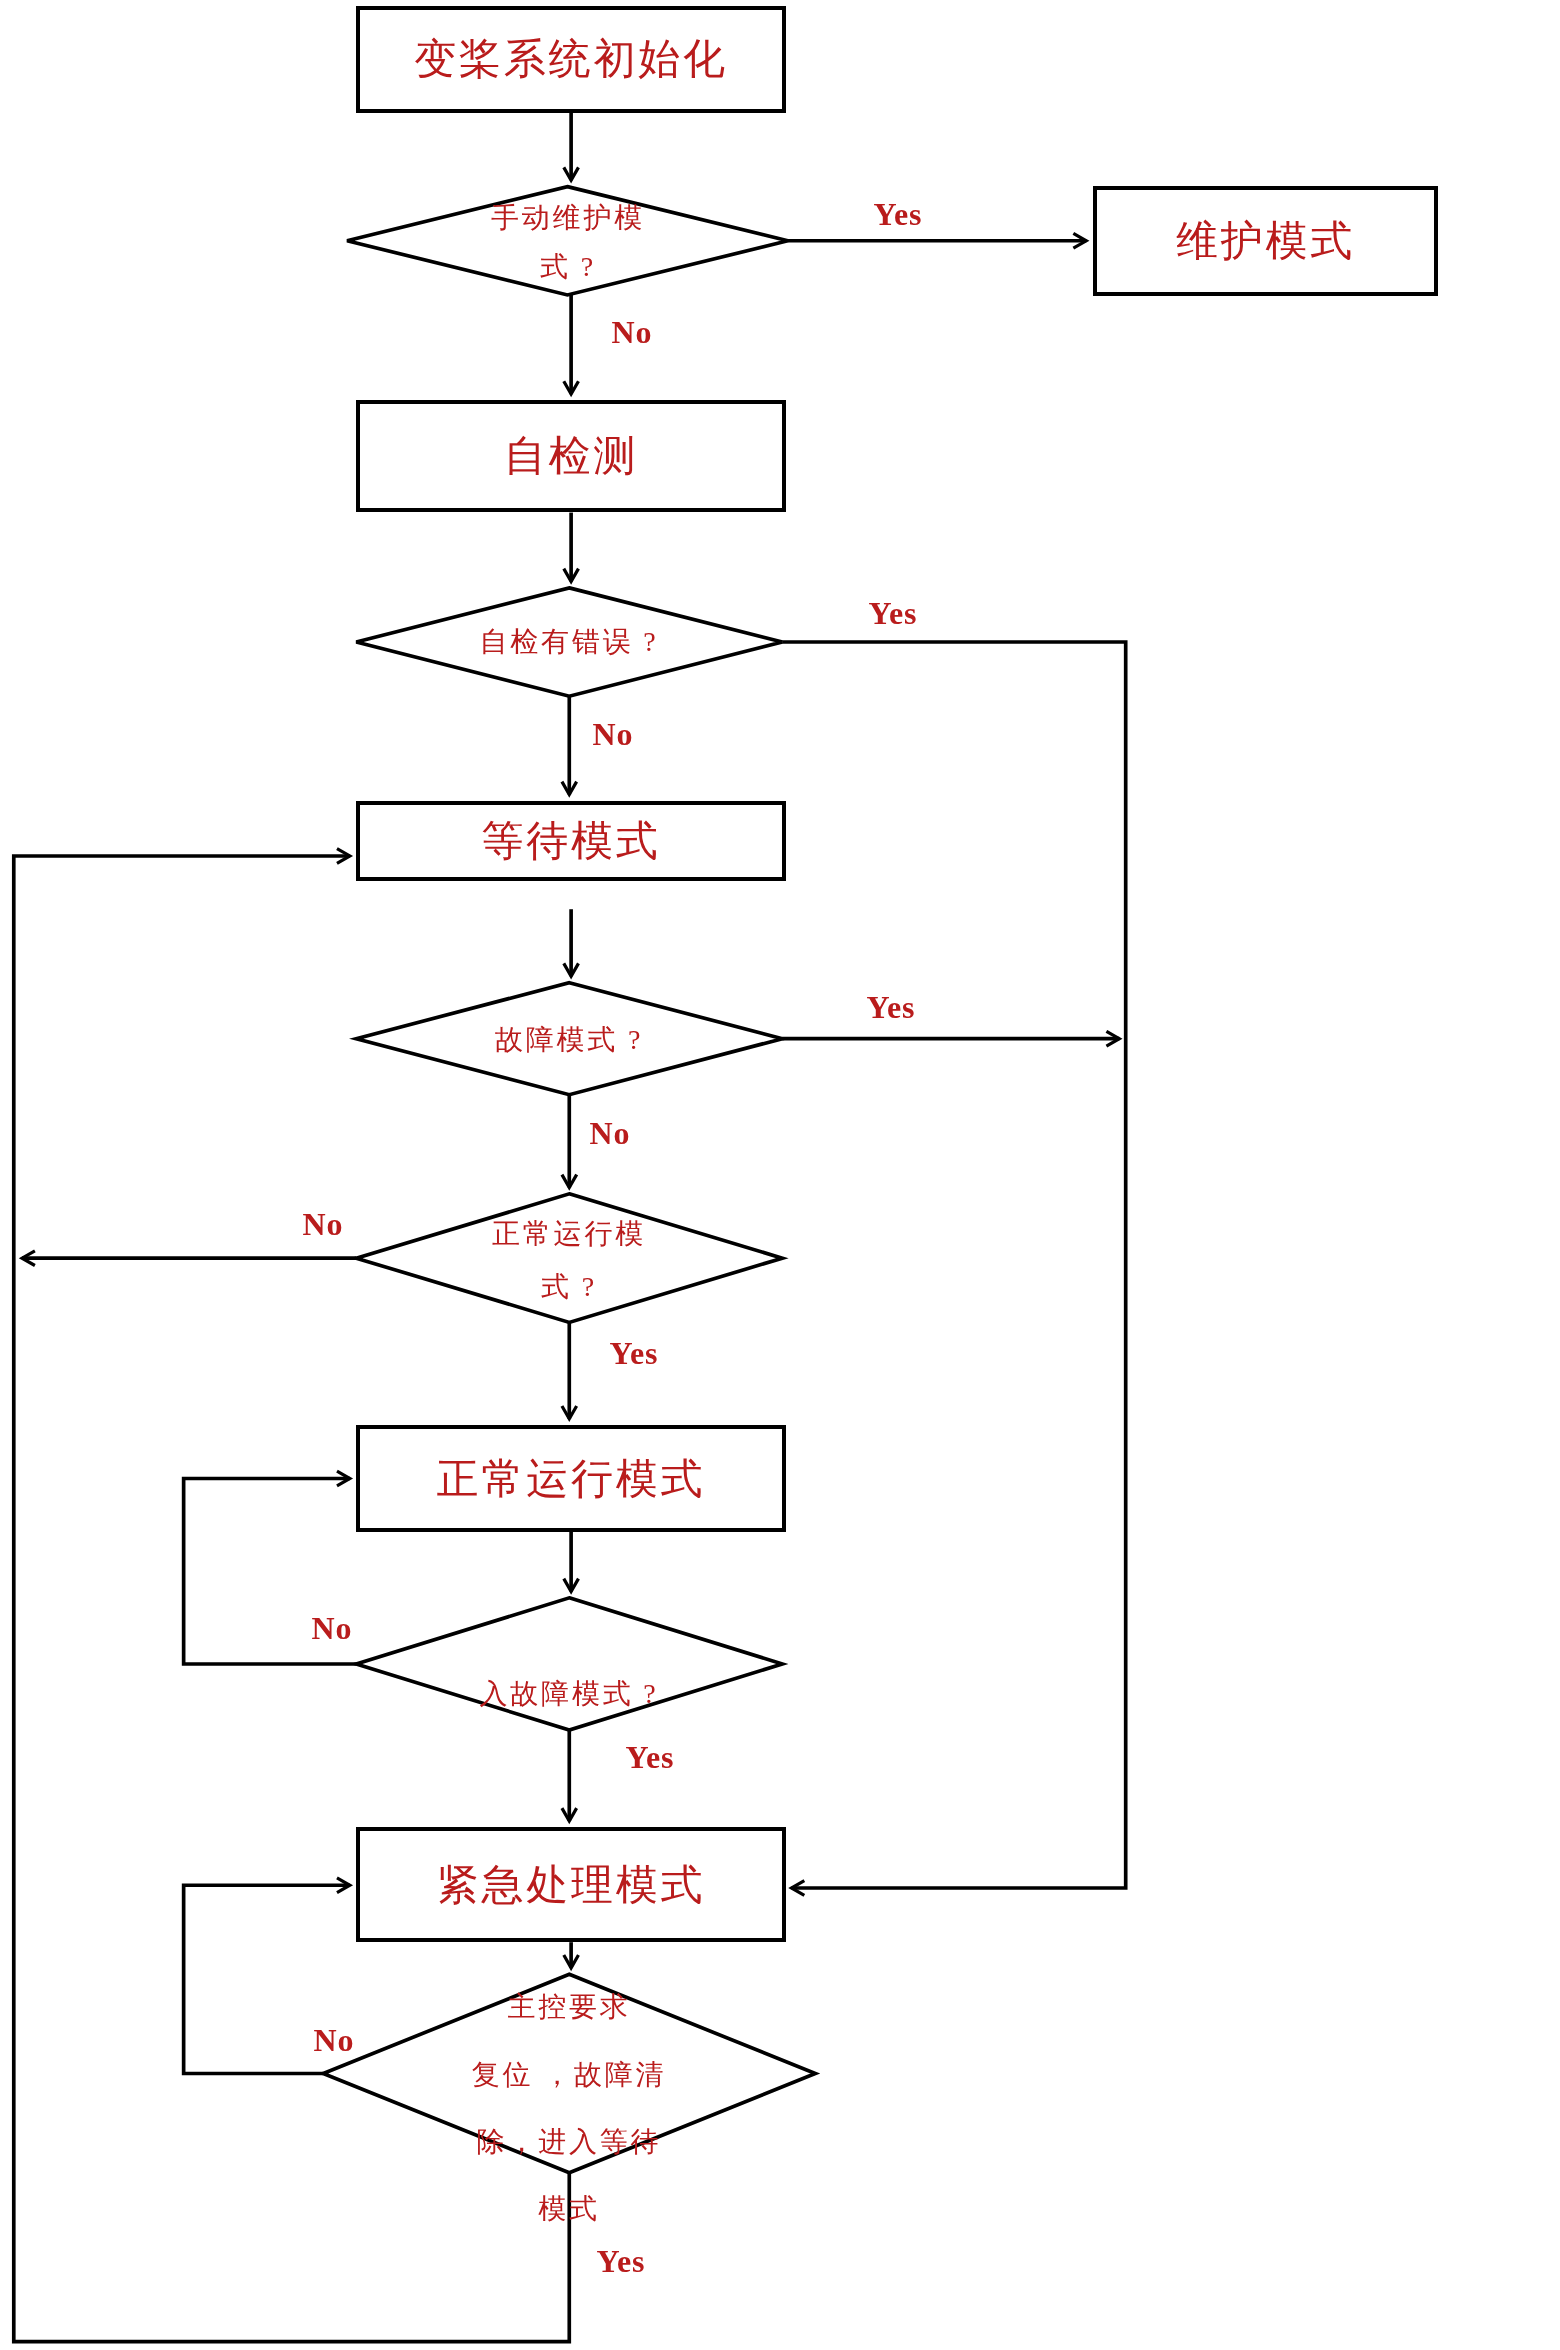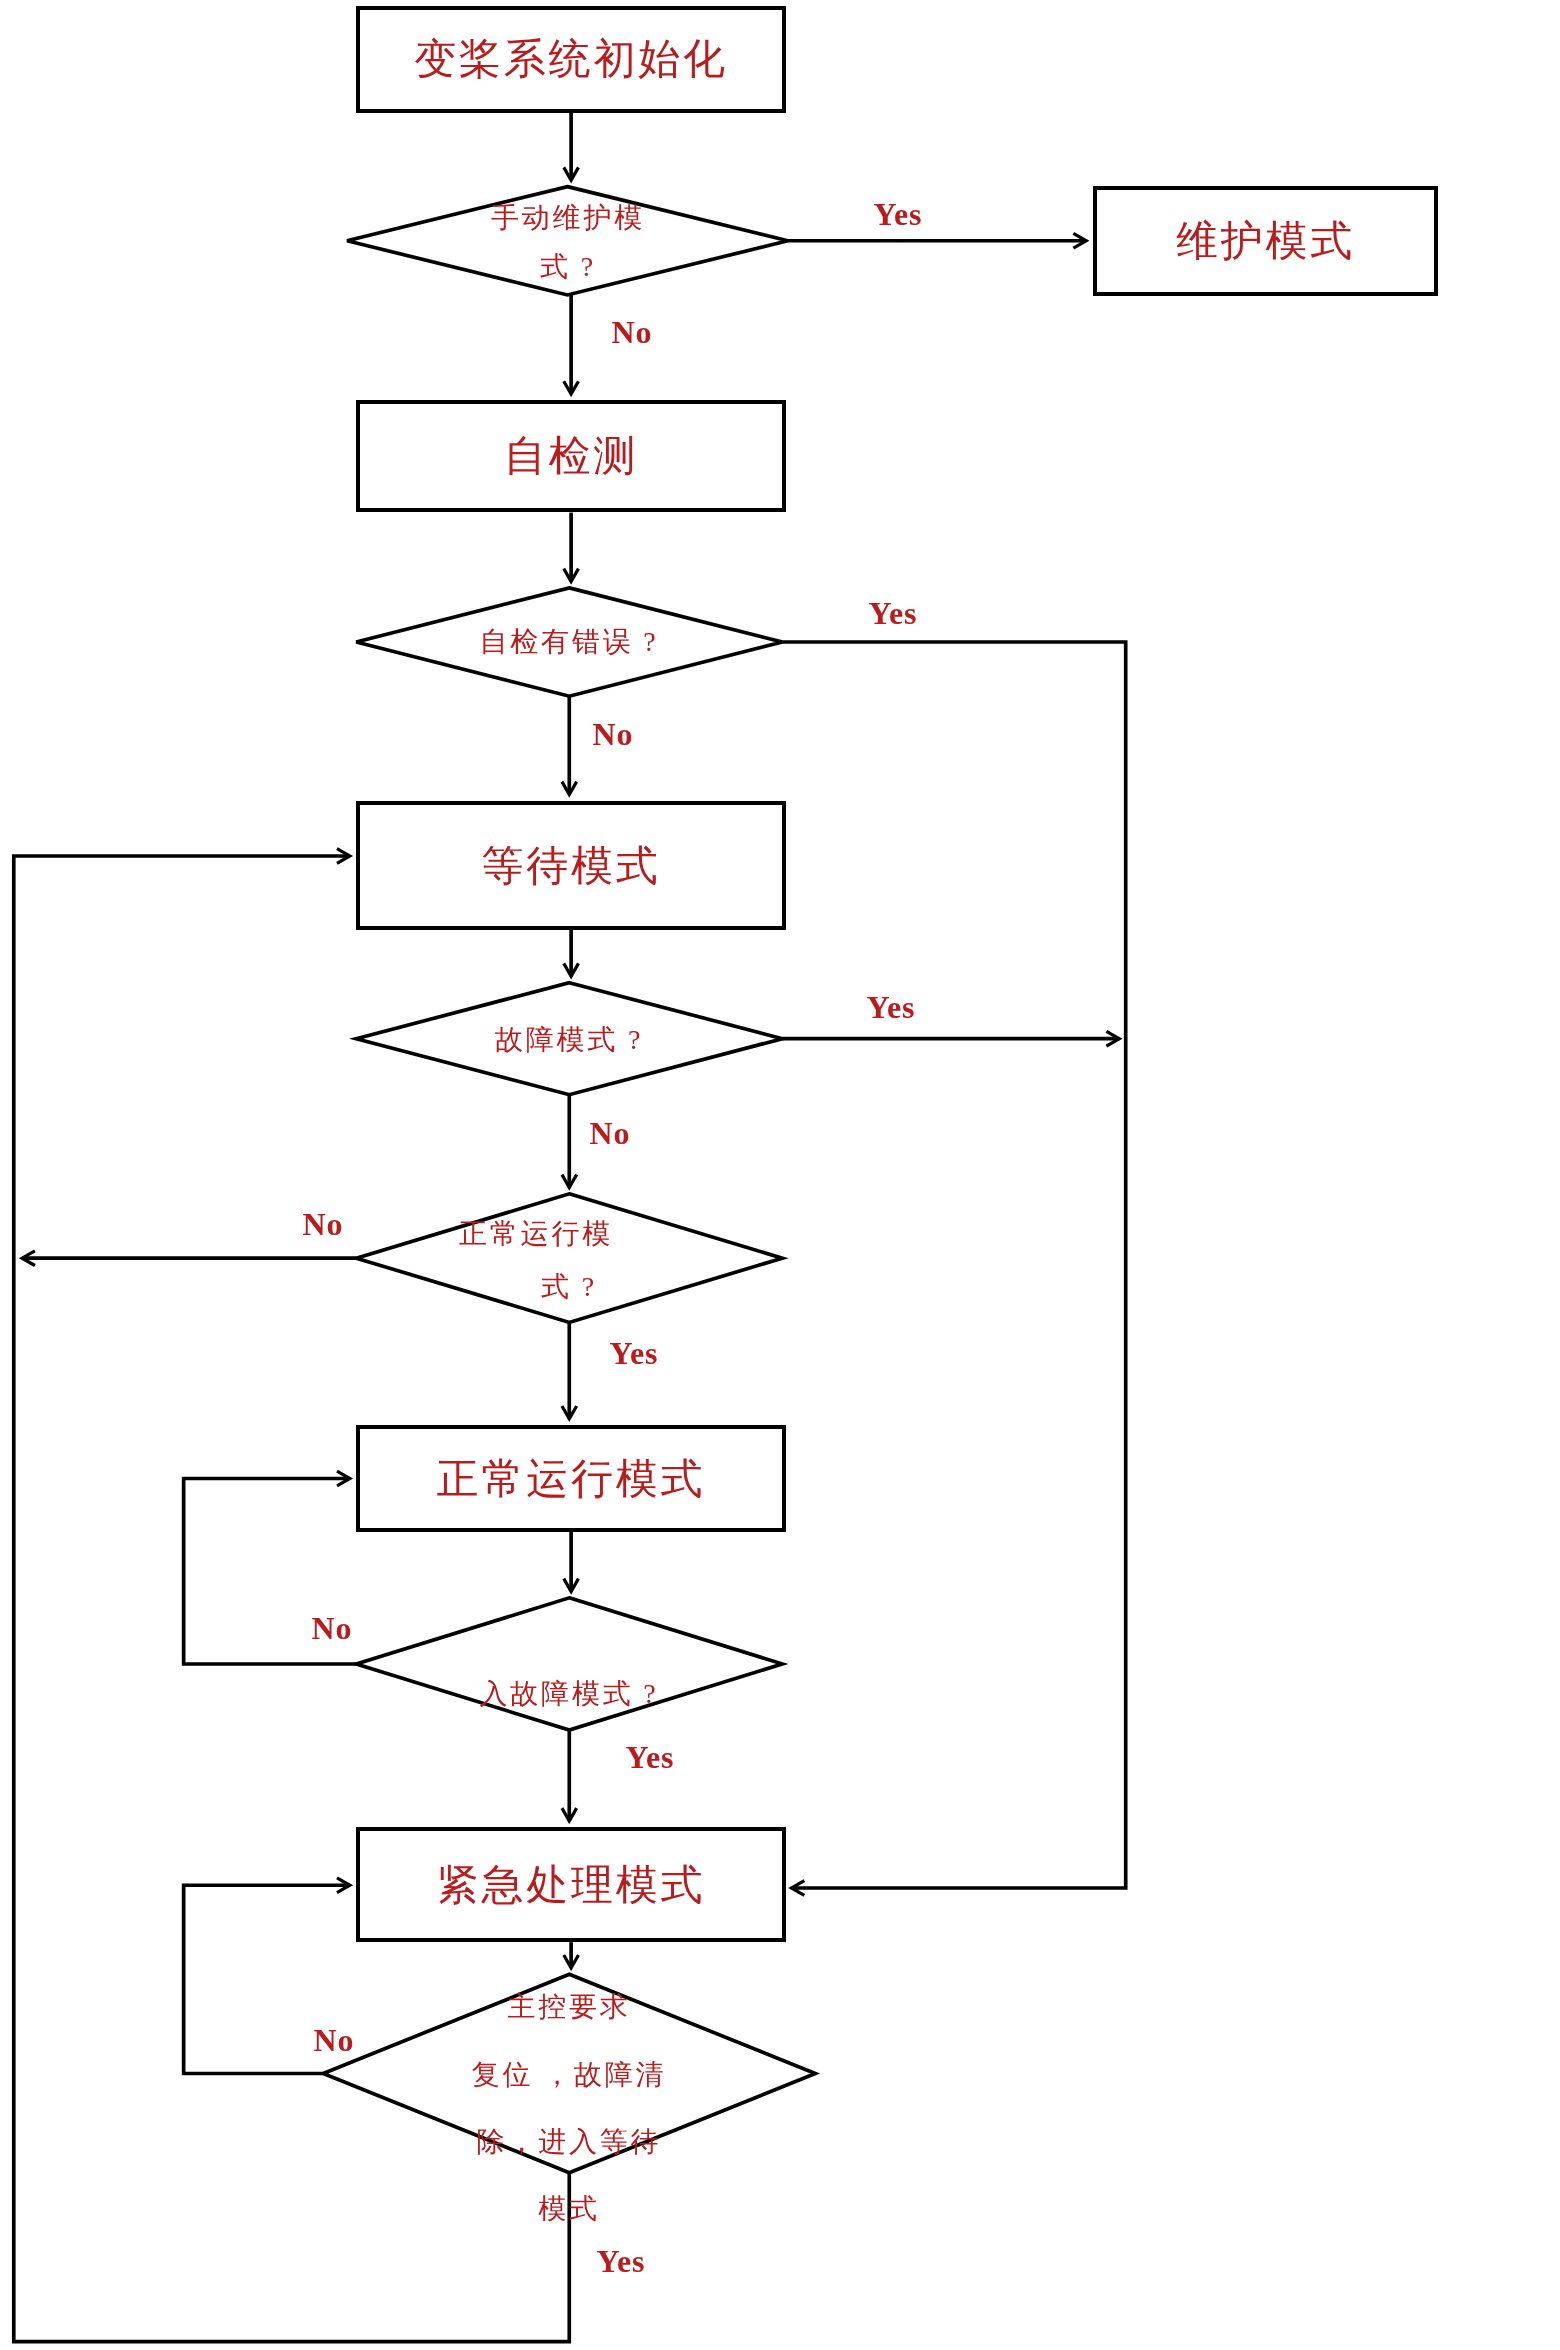--- a/index.html
+++ b/index.html
@@ -94,40 +94,40 @@
   </div>
 
   <div class="pbox" style="left:1093px; top:186px; width:345px; height:110px;align-items:center;">
     <span>维护模式</span>
   </div>
 
   <div class="pbox" style="left:356px; top:400px; width:430px; height:112px;">
     <span>自检测</span>
   </div>
 
-  <div class="pbox" style="left:356px; top:801px; width:430px; height:129px;">
+  <div class="pbox" style="left:356px; top:801px; width:430px; height:80px;">
     <span>等待模式</span>
   </div>
 
   <div class="pbox" style="left:356px; top:1425px; width:430px; height:107px;">
     <span>正常运行模式</span>
   </div>
 
   <div class="pbox" style="left:356px; top:1827px; width:430px; height:115px;">
     <span>紧急处理模式</span>
   </div>
 
   <div class="ct" style="left:568px; top:218px;">手动维护模</div>
   <div class="ct" style="left:568px; top:267px;">式 ?</div>
 
   <div class="ct" style="left:569px; top:642px;">自检有错误 ?</div>
 
   <div class="ct" style="left:569px; top:1040px;">故障模式 ?</div>
 
-  <div class="ct" style="left:536px; top:1234px;">正常运行模</div>
+  <div class="ct" style="left:569px; top:1234px;">正常运行模</div>
   <div class="ct" style="left:569px; top:1287px;">式 ?</div>
 
   <div class="ct" style="left:569px; top:1694px;">入故障模式 ?</div>
 
   <div class="ct" style="left:569px; top:2007px;">主控要求</div>
   <div class="ct" style="left:569px; top:2075px;">复位 ，故障清</div>
   <div class="ct" style="left:569px; top:2142px;">除，进入等待</div>
   <div class="ct" style="left:569px; top:2209px;">模式</div>
 
   <div class="elabel" style="left:898px; top:214px;">Yes</div>

